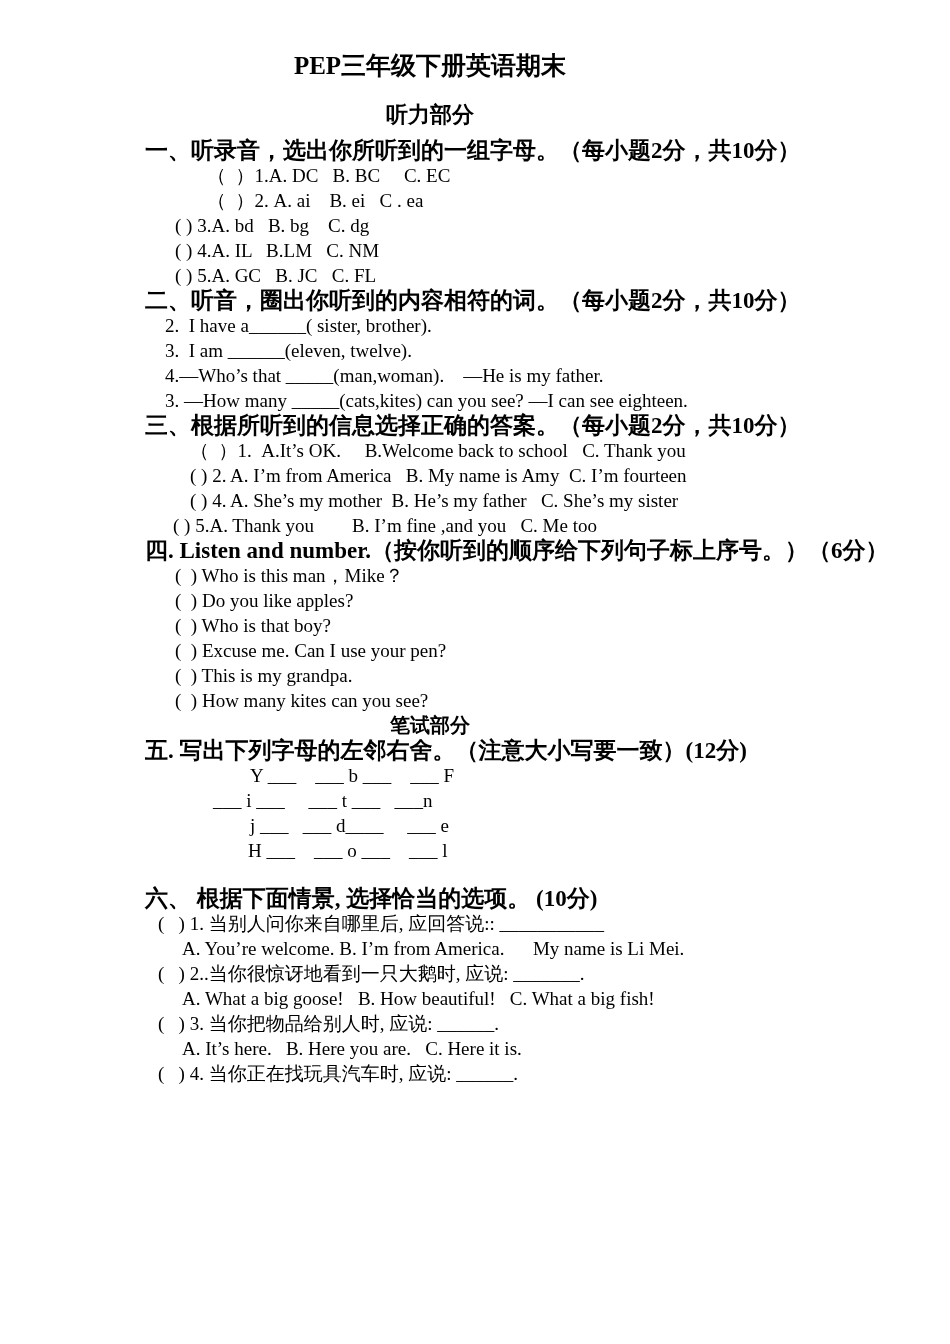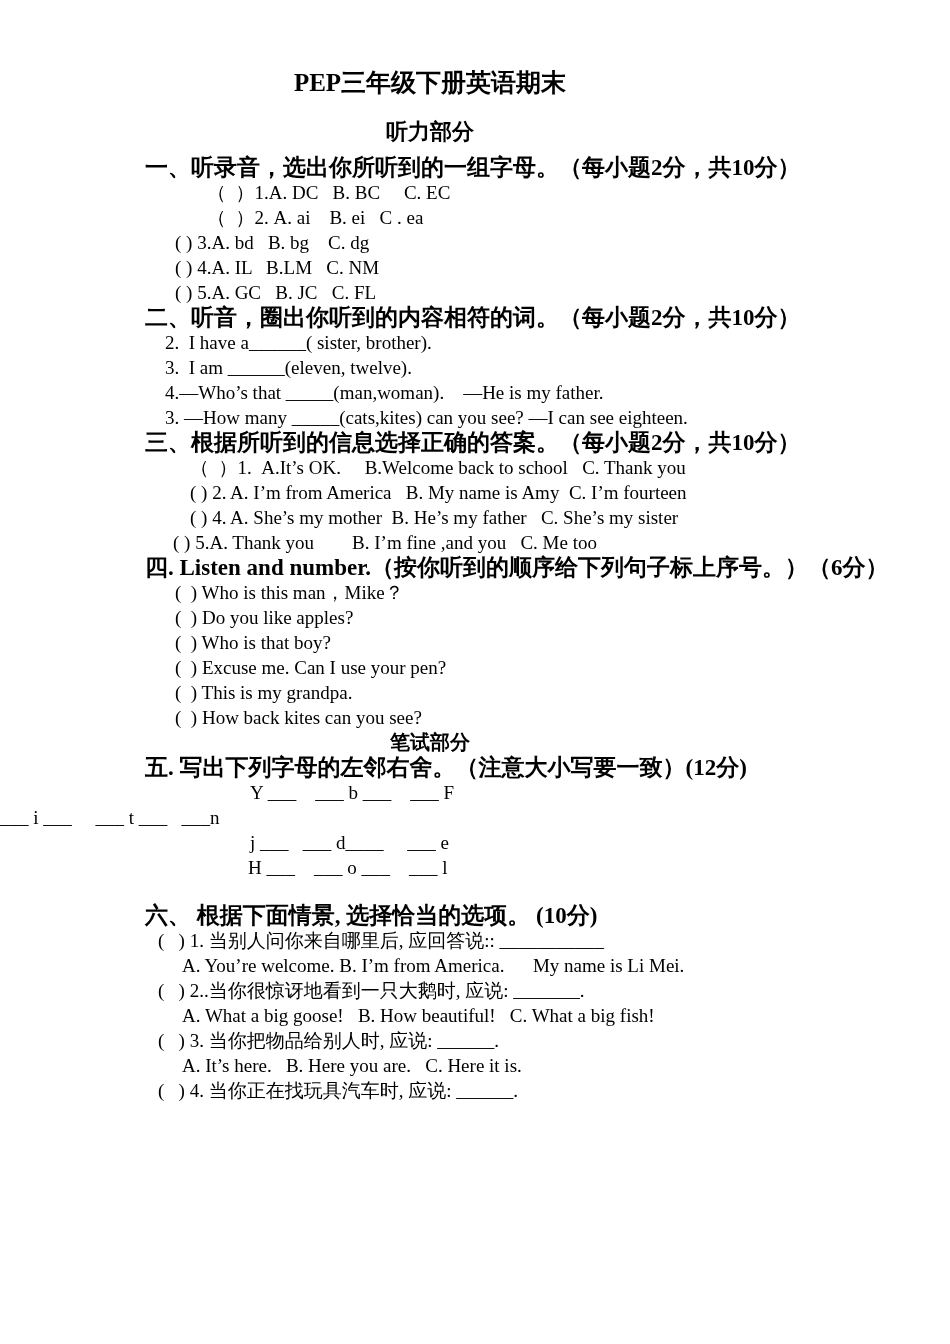--- a/index.html
+++ b/index.html
@@ -8,21 +8,21 @@
     height: 1344px;
     background: #ffffff;
     overflow: hidden;
     font-family: "Liberation Serif", "DejaVu Serif", serif;
     color: #000000;
   }
   .page {
     position: relative;
     width: 950px;
     height: 1344px;
-    padding-top: 68px;
+    padding-top: 51px;
     box-sizing: border-box;
   }
   .center {
     width: 860px;
     text-align: center;
     white-space: pre-wrap;
   }
   .title {
     font-size: 25px;
     font-weight: 700;
@@ -53,21 +53,21 @@
     line-height: 25px;
     white-space: pre-wrap;
   }
   .ml158 { margin-left: 158px; }
   .ml165 { margin-left: 165px; }
   .ml173 { margin-left: 173px; }
   .ml175 { margin-left: 175px; }
   .ml182 { margin-left: 182px; }
   .ml190 { margin-left: 190px; }
   .ml207 { margin-left: 207px; }
-  .ml213 { }
+  .ml213 { margin-left: 213px; }
   .ml248 { margin-left: 248px; }
   .ml250 { margin-left: 250px; }
 </style>
 </head>
 <body>
 
 <div class="page">
 
   <div class="center title">PEP三年级下册英语期末</div>
 
@@ -91,21 +91,21 @@
   <div class="line ml190">( ) 2. A. I’m from America   B. My name is Amy  C. I’m fourteen</div>
   <div class="line ml190">( ) 4. A. She’s my mother  B. He’s my father   C. She’s my sister</div>
   <div class="line ml173">( ) 5.A. Thank you        B. I’m fine ,and you   C. Me too</div>
 
   <div class="sec-head">四. Listen and number.（按你听到的顺序给下列句子标上序号。）（6分）</div>
   <div class="line ml175">(  ) Who is this man，Mike？</div>
   <div class="line ml175">(  ) Do you like apples?</div>
   <div class="line ml175">(  ) Who is that boy?</div>
   <div class="line ml175">(  ) Excuse me. Can I use your pen?</div>
   <div class="line ml175">(  ) This is my grandpa.</div>
-  <div class="line ml175">(  ) How back kites can you see?</div>
+  <div class="line ml175">(  ) How many kites can you see?</div>
 
   <div class="center part2">笔试部分</div>
 
   <div class="sec-head">五. 写出下列字母的左邻右舍。（注意大小写要一致）(12分)</div>
   <div class="line ml250">Y ___    ___ b ___    ___ F</div>
   <div class="line ml213">___ i ___     ___ t ___   ___n</div>
   <div class="line ml250">j ___   ___ d____     ___ e</div>
   <div class="line ml248">H ___    ___ o ___    ___ l</div>
 
   <div class="sec-head mt2">六、 根据下面情景, 选择恰当的选项。 (10分)</div>

